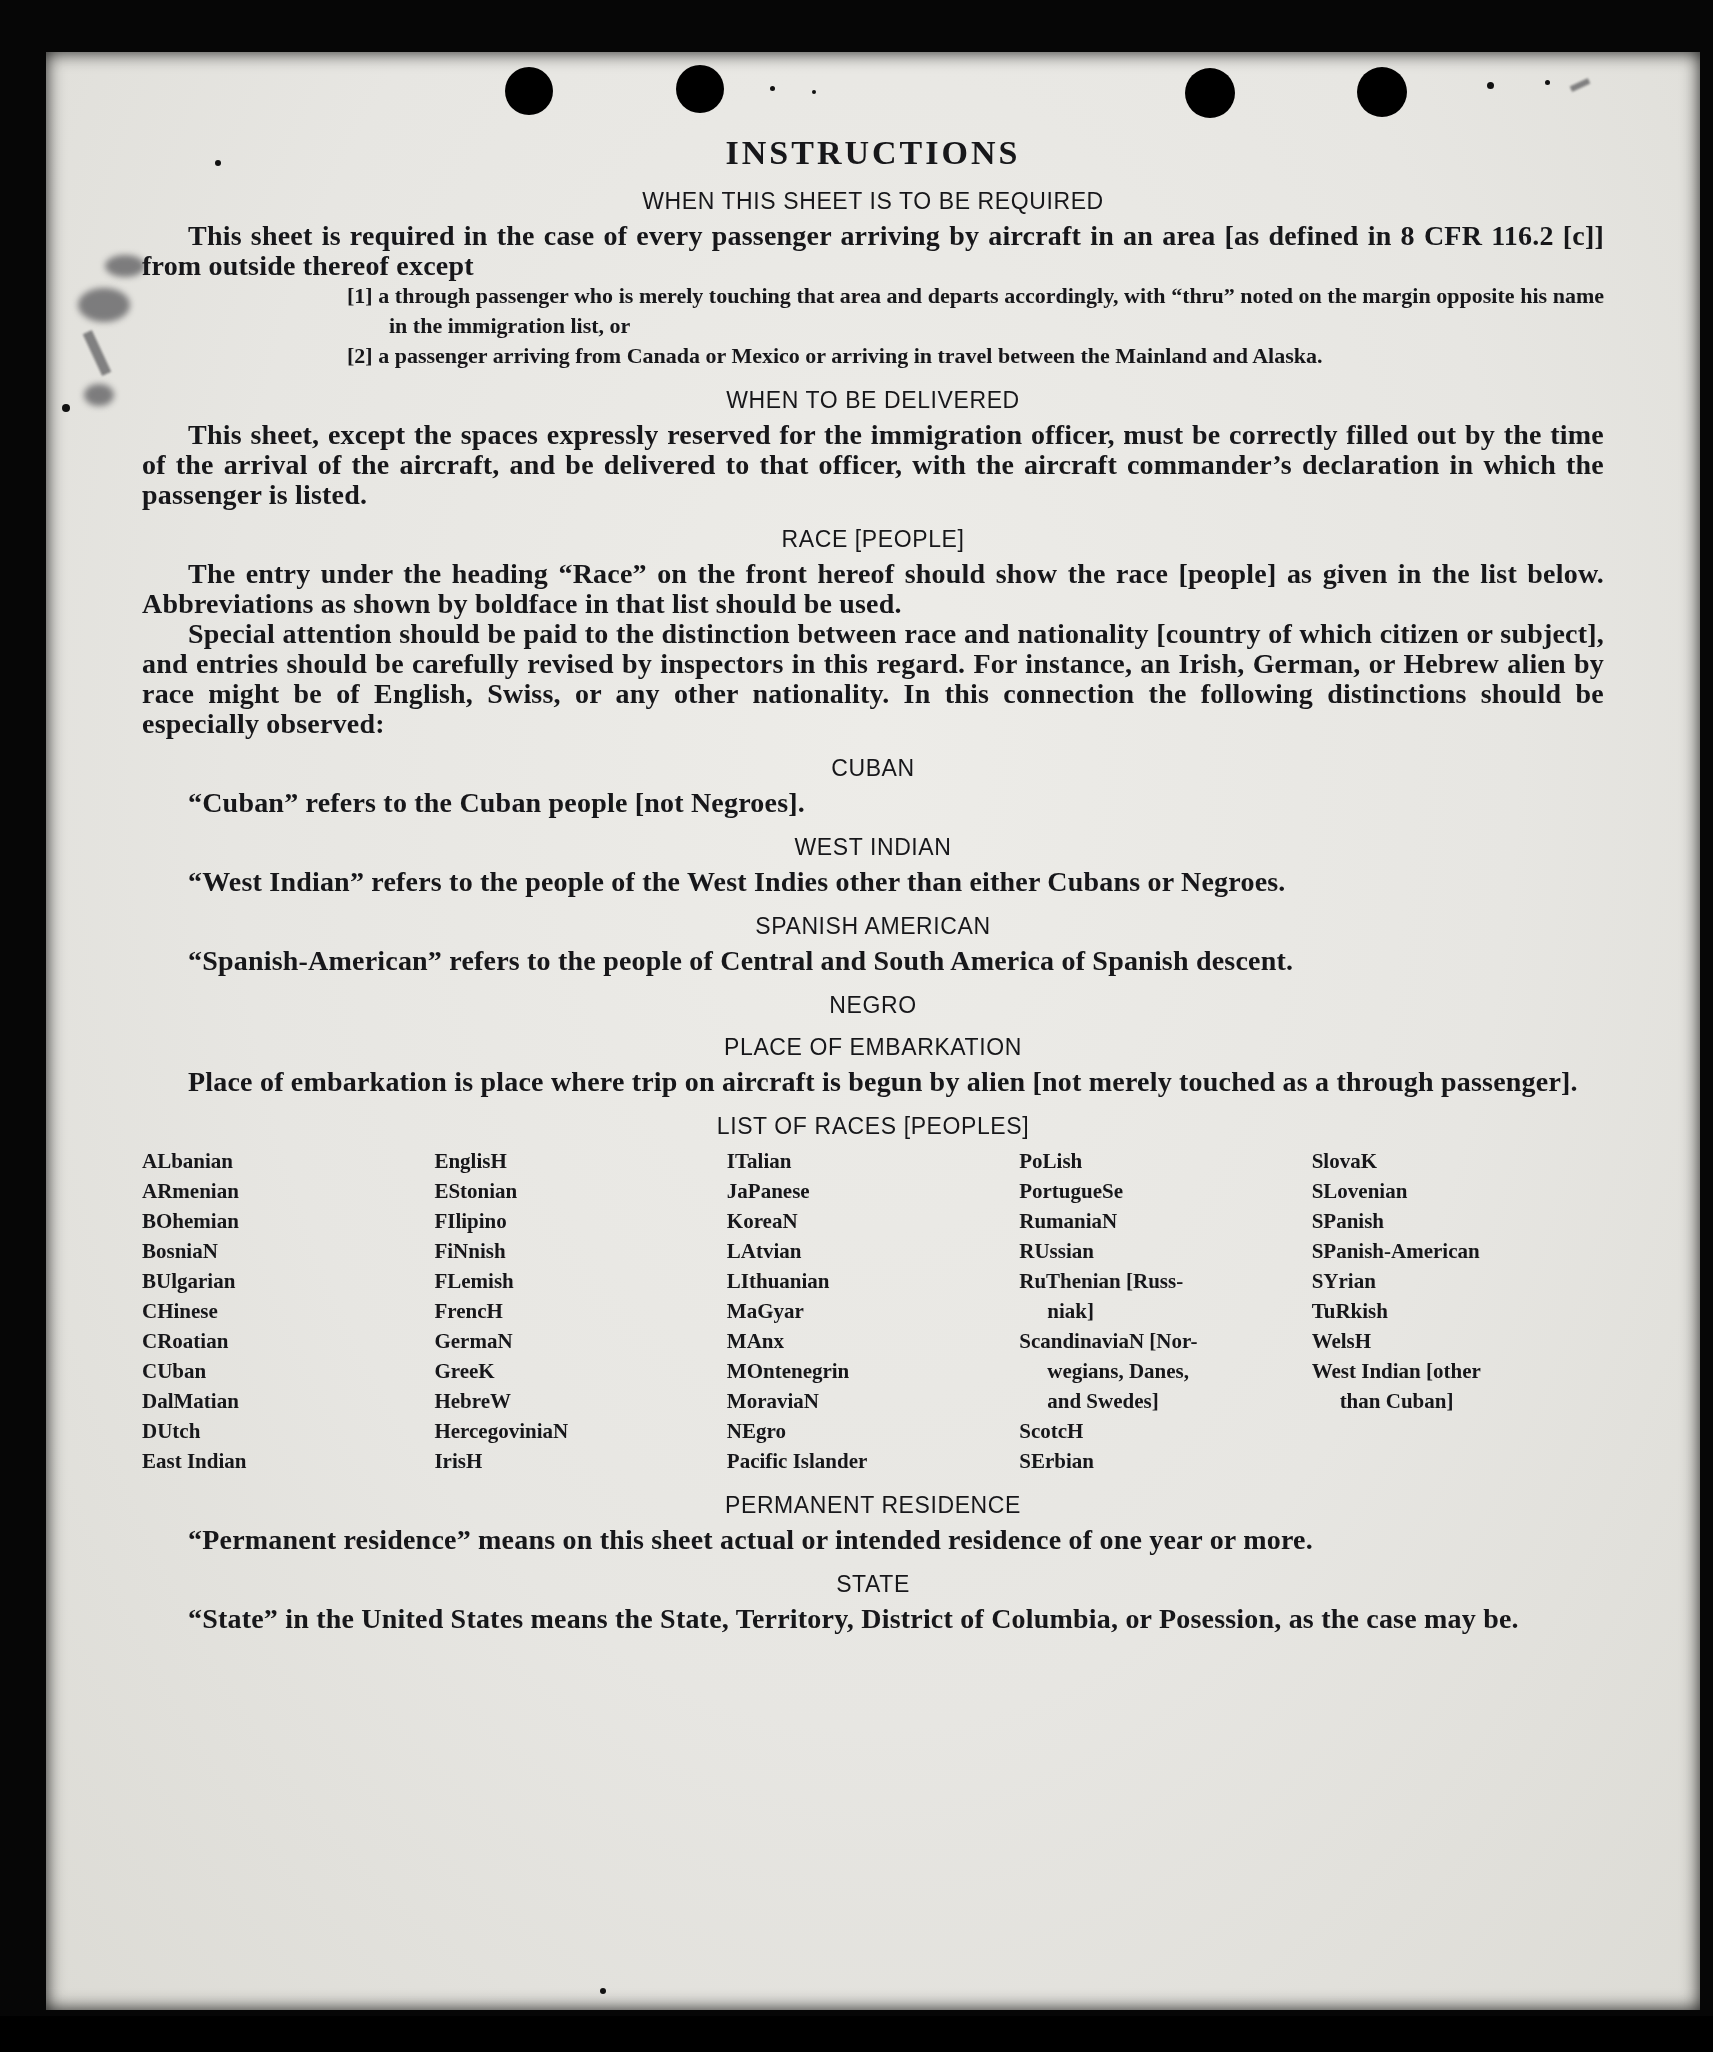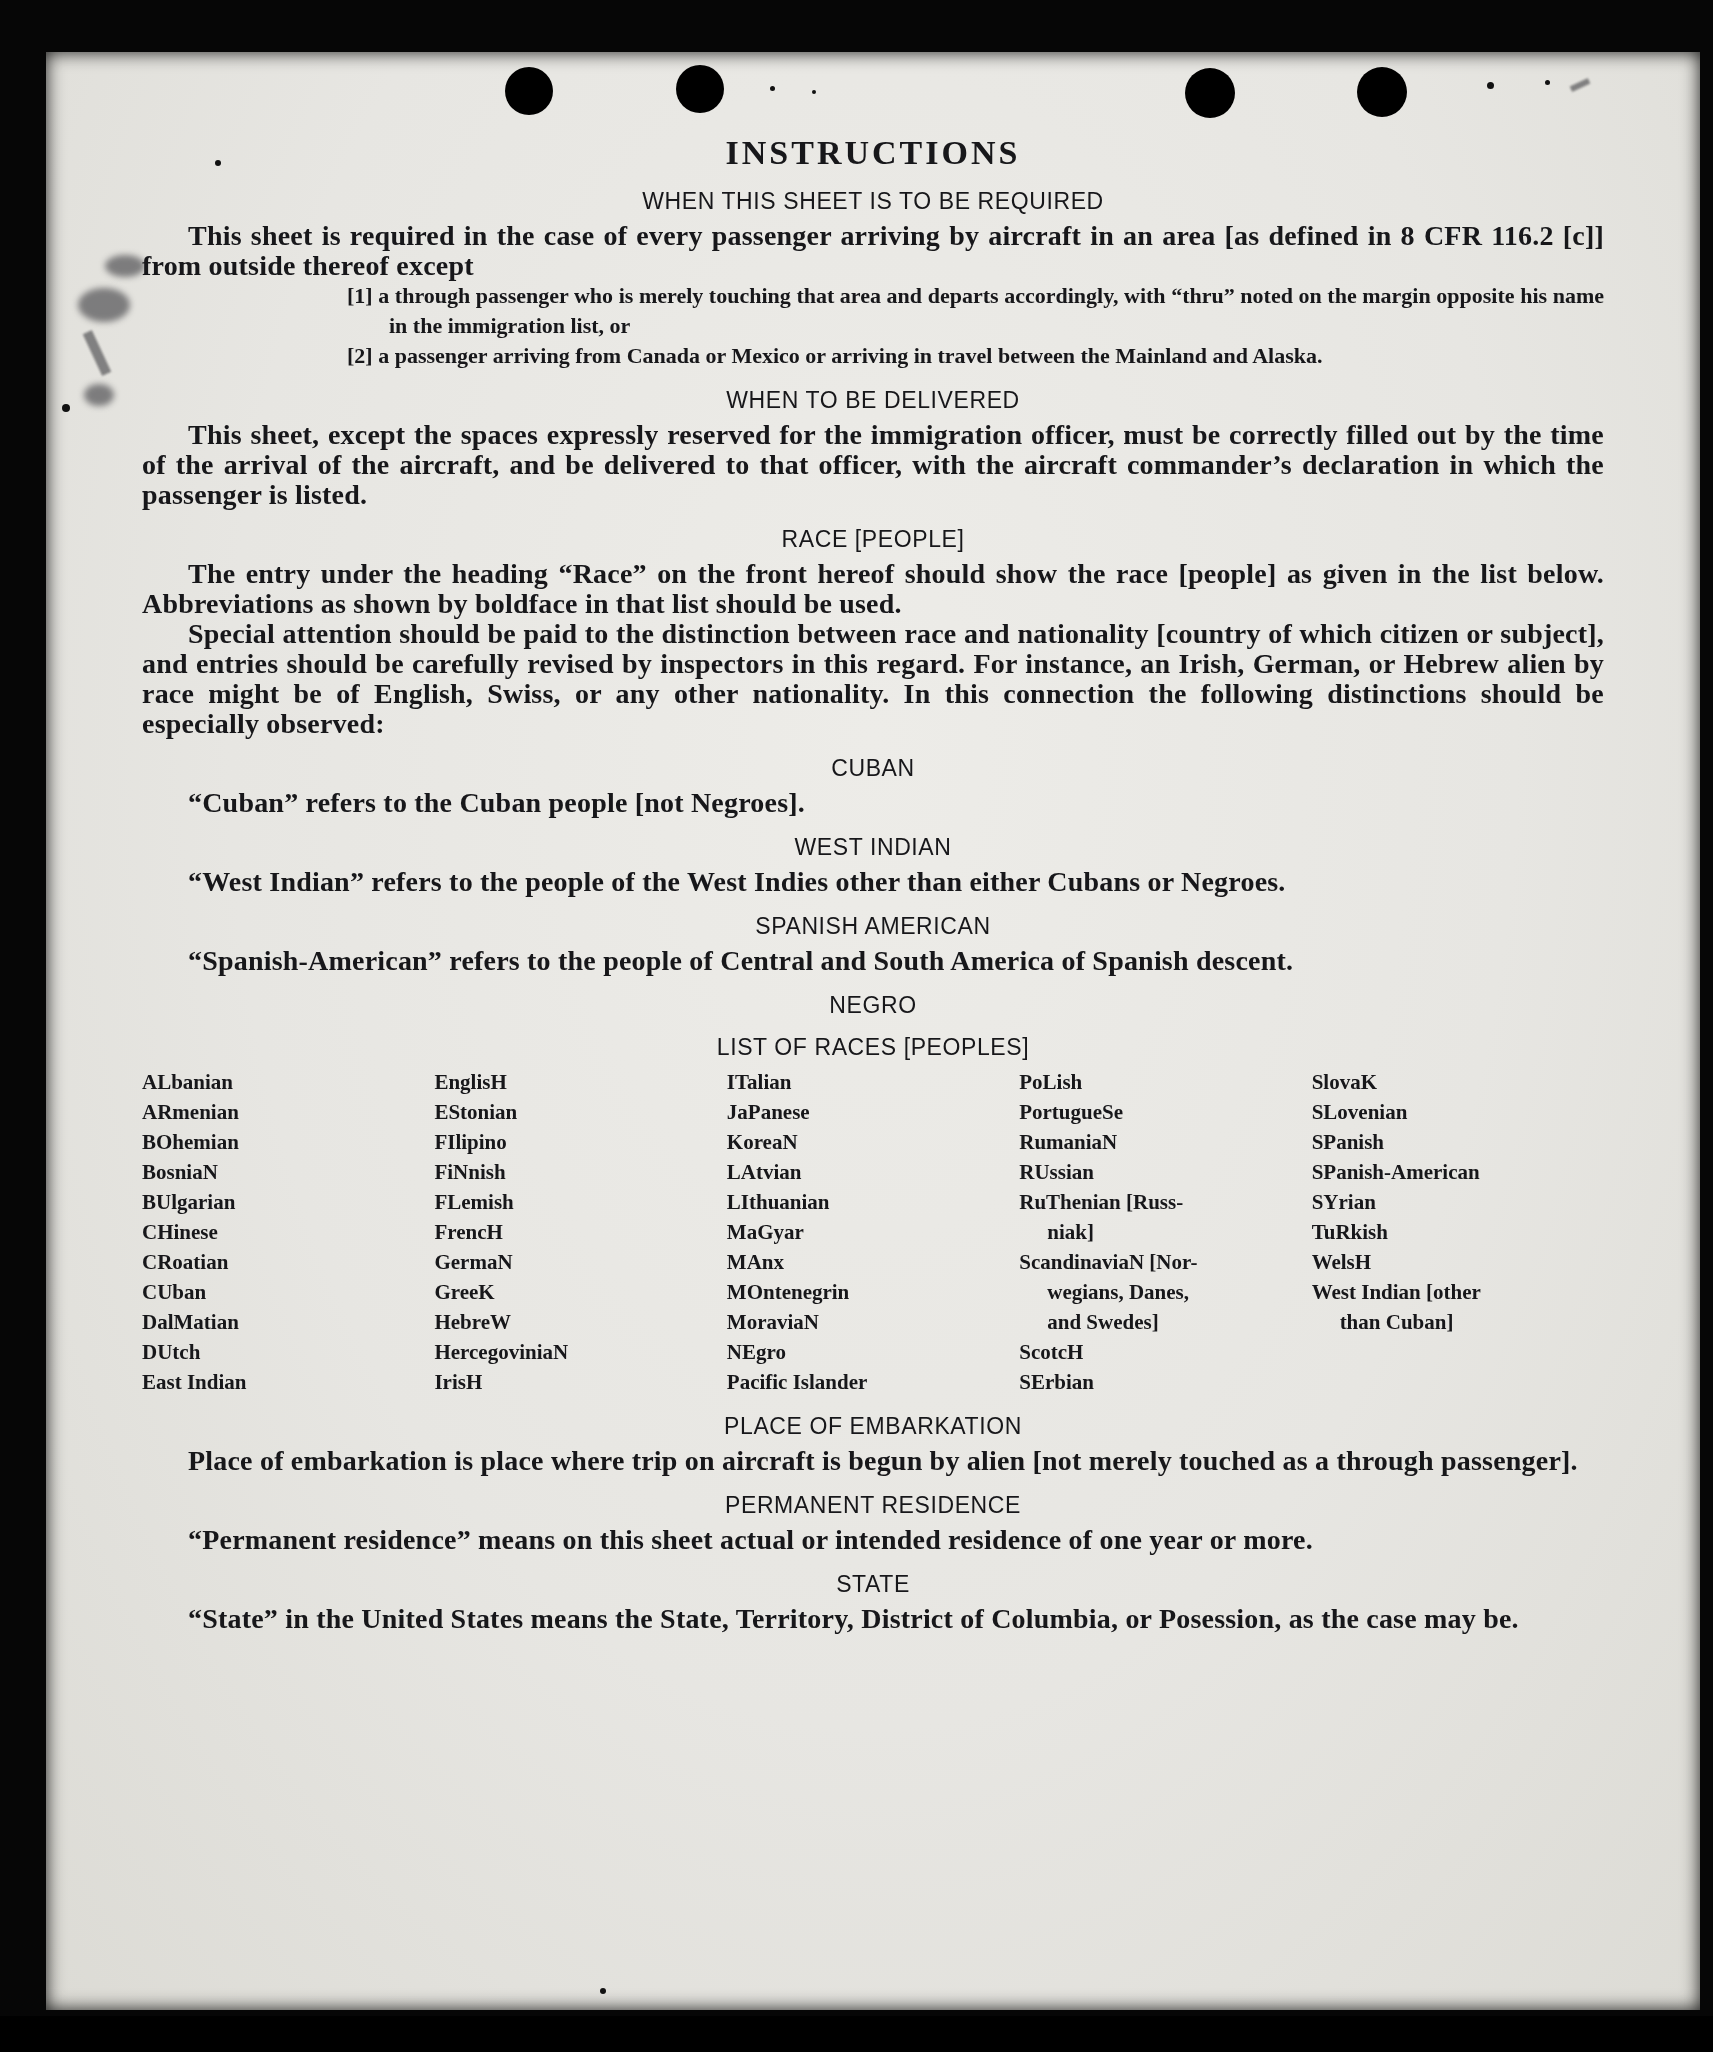--- a/index.html
+++ b/index.html
@@ -82,20 +82,25 @@
       <p>“West Indian” refers to the people of the West Indies other than either Cubans or Negroes.</p>
     </section>
 
     <section>
       <h2>SPANISH AMERICAN</h2>
       <p>“Spanish-American” refers to the people of Central and South America of Spanish descent.</p>
     </section>
 
     <section>
       <h2>NEGRO</h2>
+    </section>
+
+    <section>
+      <h2>PLACE OF EMBARKATION</h2>
+      <p>Place of embarkation is place where trip on aircraft is begun by alien [not merely touched as a through passenger].</p>
     </section>
 
     <section>
       <h2>LIST OF RACES [PEOPLES]</h2>
       <div class="races-grid">
         <div class="race-col">
             <div class="race-item">ALbanian</div>
             <div class="race-item">ARmenian</div>
             <div class="race-item">BOhemian</div>
             <div class="race-item">BosniaN</div>
@@ -154,25 +159,20 @@
             <div class="race-item">SYrian</div>
             <div class="race-item">TuRkish</div>
             <div class="race-item">WelsH</div>
             <div class="race-item">West Indian [other
 than Cuban]</div>
           </div>
       </div>
     </section>
 
     <section>
-      <h2>PLACE OF EMBARKATION</h2>
-      <p>Place of embarkation is place where trip on aircraft is begun by alien [not merely touched as a through passenger].</p>
-    </section>
-
-    <section>
       <h2>PERMANENT RESIDENCE</h2>
       <p>“Permanent residence” means on this sheet actual or intended residence of one year or more.</p>
     </section>
 
     <section>
       <h2>STATE</h2>
       <p>“State” in the United States means the State, Territory, District of Columbia, or Posession, as the case may be.</p>
     </section>
 
   </div>

